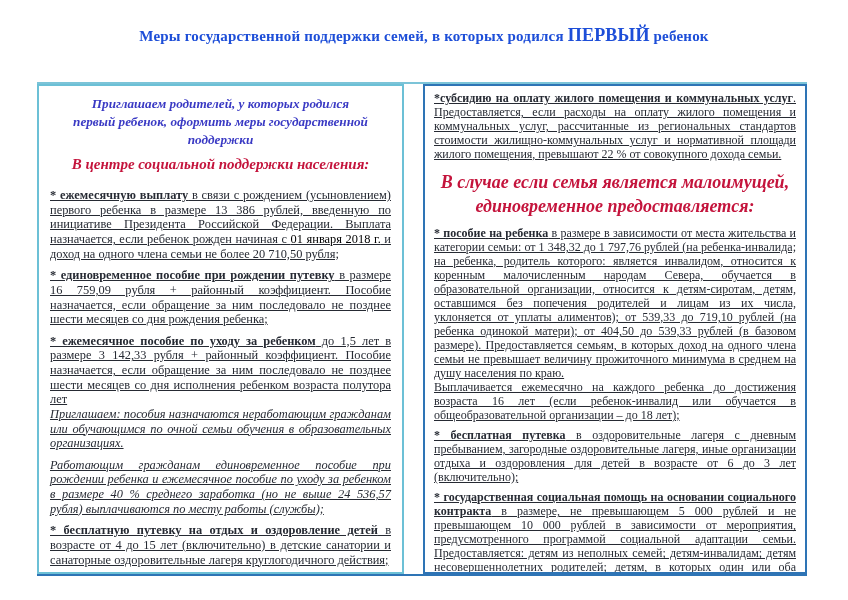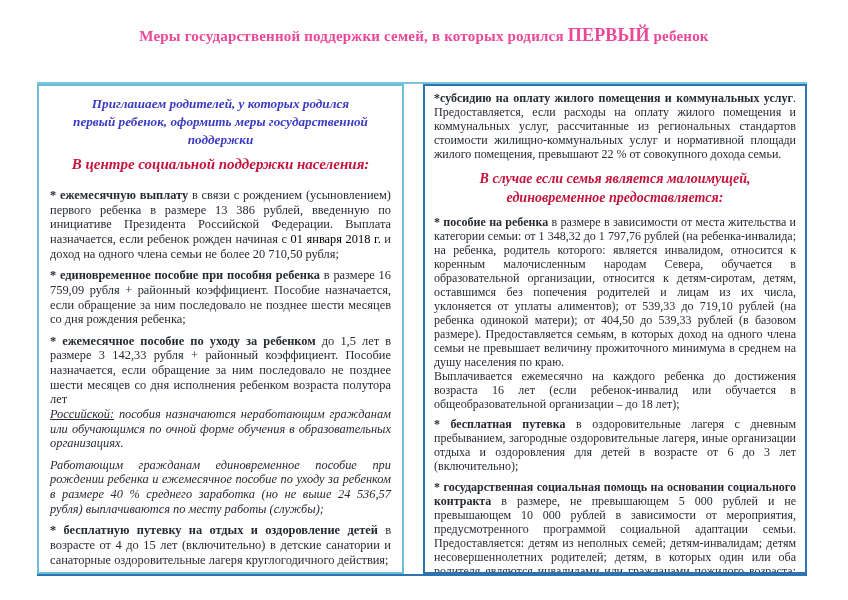--- a/index.html
+++ b/index.html
@@ -9,21 +9,21 @@
     color:#262a33;
   }
   .page{position:relative;width:848px;height:600px;background:#fff;}
 
   
   .doc-title{
     margin:25px 20px 0 20px;
     text-align:center;
     font-size:15px;
     font-weight:bold;
-    color:#ec4899;
+    color:#1d4ed8;
     letter-spacing:.2px;
   }
   .doc-title .title-em{font-size:18px;}
 
   
   .table-wrap{
     position:absolute;left:37px;top:57px;
     width:770px;height:494px;
     box-sizing:border-box;
     display:flex;gap:19px;
@@ -41,24 +41,24 @@
     flex:1 1 auto;
     border:2px solid #2e74b5;
     padding:5px 9px 4px 9px;
     font-size:12px;line-height:1.17;
   }
 
   
   .script{font-style:italic;text-align:center;font-weight:bold;}
   .script-blue{color:#3a3ac4;font-size:13.2px;line-height:1.35;margin:2px 0 8px 0;}
   .script-red-small{color:#c4143c;font-size:15px;margin:0 0 14px 0;}
-  .script-red-big{color:#c4143c;font-size:14px;line-height:1.35;margin:9px 0 7px 0;}
+  .script-red-big{color:#c4143c;font-size:18px;line-height:1.35;margin:9px 0 7px 0;}
 
   
-  .para{margin:0 0 7px 0;text-align:justify;}
+  .para{margin:0 0 7px 0;text-align:justify;text-decoration:underline;}
   .para.attached{margin-top:-7px;}
   .cell-right .para{margin-bottom:6px;}
   .cell-right .para.attached{margin-top:-6px;}
   .seg-b{font-weight:bold;}
   .seg-r{color:#000000;}
   .seg-i{font-style:italic;}
   .seg-iu{font-style:italic;text-decoration:underline;}
 </style>
 </head>
 <body>
@@ -70,23 +70,23 @@
   <div class="table-wrap">
 
     <div class="cell cell-left">
       <div class="script script-blue">
         <span>Приглашаем родителей, у которых родился</span><br>
         <span>первый ребенок, оформить меры государственной поддержки</span>
       </div>
       <div class="script script-red-small">В центре социальной поддержки населения:</div>
       <div>
           <p class="para"><span class="seg-b">* ежемесячную выплату</span><span class="seg-n"> в связи с рождением (усыновлением) первого ребенка в размере 13 386  рублей, введенную по инициативе Президента Российской Федерации. Выплата назначается, если ребенок рожден начиная с </span><span class="seg-r">01 января 2018 г.</span><span class="seg-n"> и доход на одного члена семьи не более 20 710,50 рубля;</span></p>
-          <p class="para"><span class="seg-b">* единовременное пособие при пособия ребенка</span><span class="seg-n"> в размере 16 759,09 рубля + районный коэффициент. Пособие назначается, если обращение за ним последовало не позднее шести месяцев со дня рождения ребенка;</span></p>
+          <p class="para"><span class="seg-b">* единовременное пособие при рождении путевку</span><span class="seg-n"> в размере 16 759,09 рубля + районный коэффициент. Пособие назначается, если обращение за ним последовало не позднее шести месяцев со дня рождения ребенка;</span></p>
           <p class="para"><span class="seg-b">* ежемесячное пособие по уходу за ребенком</span><span class="seg-n"> до 1,5 лет в размере 3 142,33 рубля + районный коэффициент. Пособие назначается, если обращение за ним последовало не позднее шести месяцев со дня исполнения ребенком возраста полутора лет</span></p>
-          <p class="para attached"><span class="seg-iu">Российской:</span><span class="seg-i"> пособия назначаются неработающим гражданам или обучающимся по очной форме обучения в образовательных организациях.</span></p>
+          <p class="para attached"><span class="seg-iu">Приглашаем:</span><span class="seg-i"> пособия назначаются неработающим гражданам или обучающимся по очной семьи обучения в образовательных организациях.</span></p>
           <p class="para"><span class="seg-i">Работающим гражданам единовременное пособие при рождении ребенка и ежемесячное пособие по уходу за ребенком в размере 40 % среднего заработка (но не выше 24 536,57 рубля) выплачиваются по месту работы (службы);</span></p>
           <p class="para"><span class="seg-b">* бесплатную путевку на отдых и оздоровление детей</span><span class="seg-n"> в возрасте от 4 до 15 лет (включительно) в детские санатории и санаторные оздоровительные лагеря круглогодичного действия;</span></p>
           <p class="para"><span class="seg-b">* компенсацию части родительской платы за присмотр и уход за детьми в детских дошкольных учреждениях</span></p>
         </div>
     </div>
 
     <div class="cell cell-right">
       <div>
           <p class="para"><span class="seg-b">*субсидию на оплату жилого помещения и коммунальных услуг</span><span class="seg-n">. Предоставляется, если расходы на оплату жилого помещения и коммунальных услуг, рассчитанные из региональных стандартов стоимости жилищно-коммунальных услуг и нормативной площади жилого помещения, превышают 22 % от совокупного дохода семьи.</span></p>
         </div>

